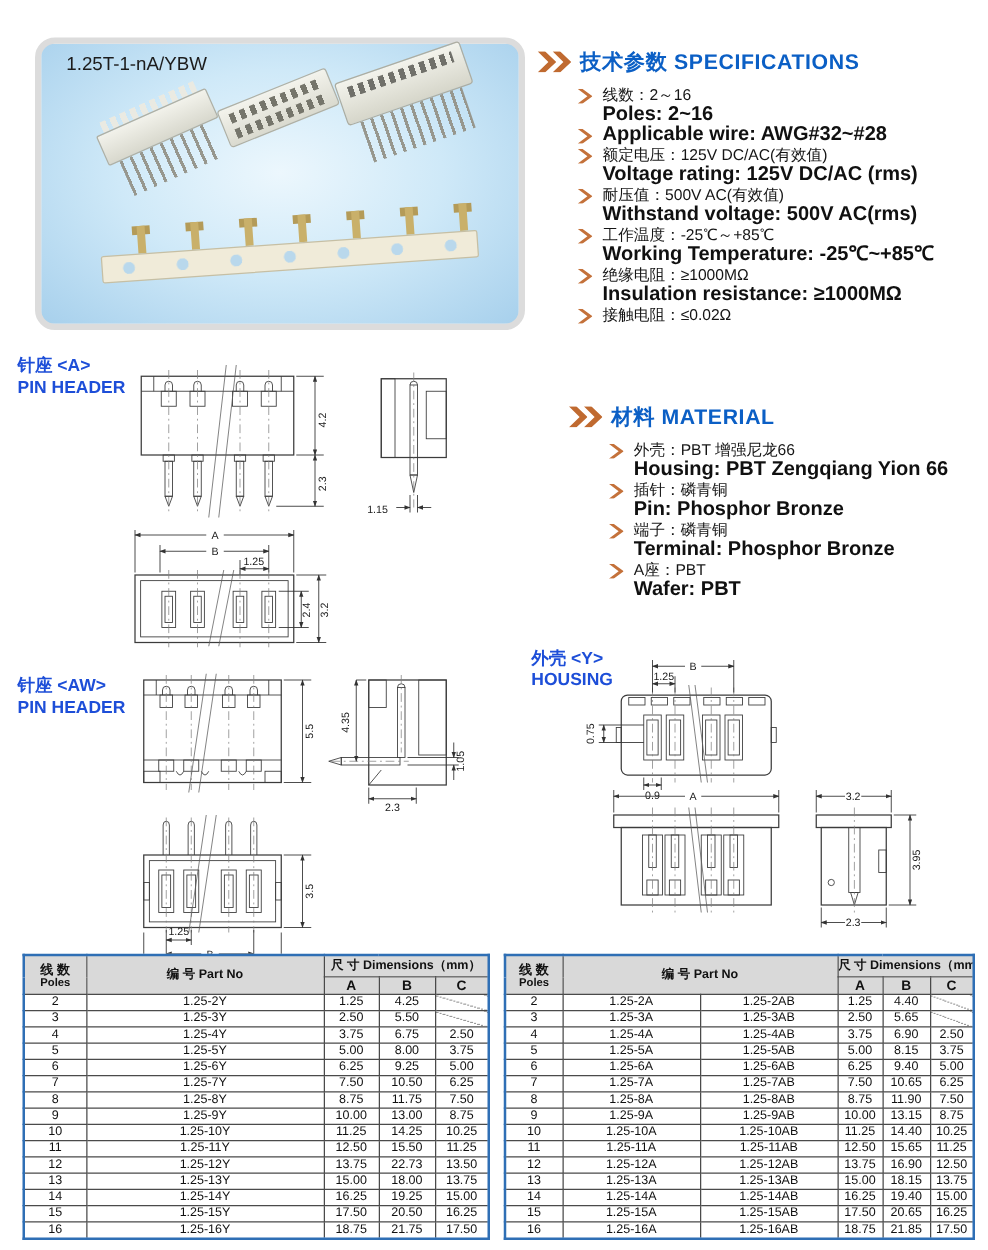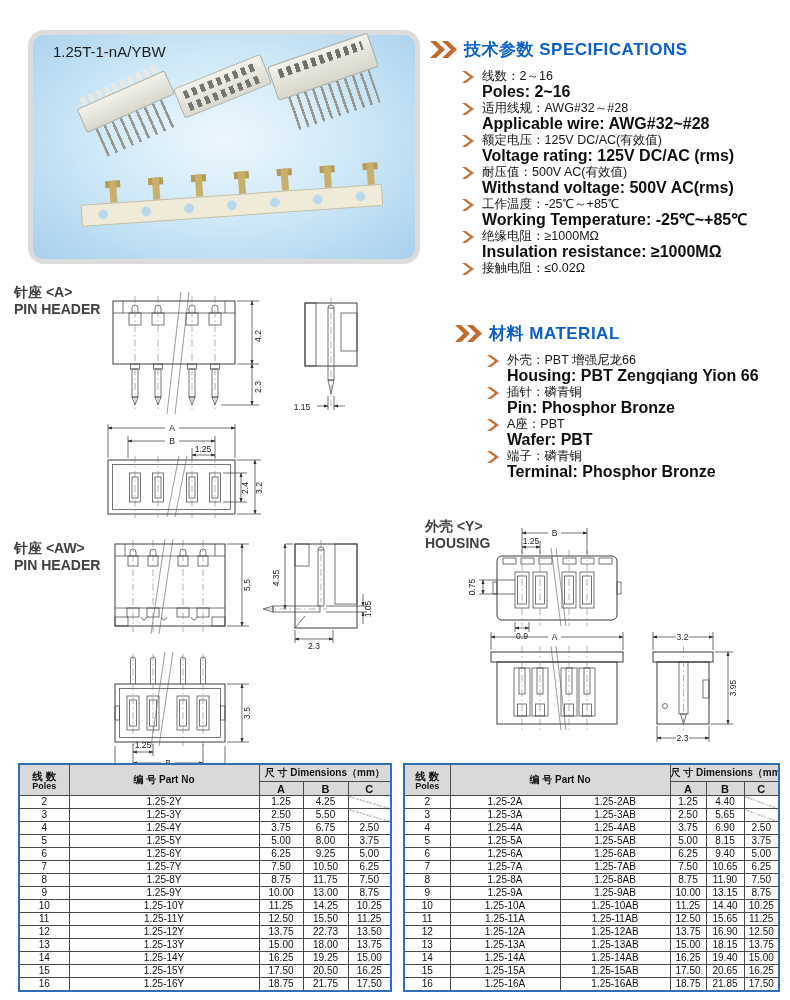--- a/index.html
+++ b/index.html
@@ -39,21 +39,21 @@
   .chev2{position:relative;width:27px;height:17px;margin-right:7px;flex:0 0 auto;}
   .chev2 i{position:absolute;top:0;left:0;width:15px;height:17px;background:#c06a30;
     clip-path:polygon(0 0,40% 0,100% 50%,40% 100%,0 100%,58% 50%);}
   .chev2 i + i{left:12px;}
   .spec-item{position:relative;padding-left:52px;margin-bottom:1px;}
   .chev1{width:12px;height:12px;background:#c4713a;position:absolute;left:32px;top:3px;
     clip-path:polygon(0 0,32% 0,100% 50%,32% 100%,0 100%,66% 50%);}
   .line-cn{font-size:12.5px;line-height:16px;color:#151515;}
   .line-en{font-size:16px;line-height:15px;font-weight:bold;color:#101010;}
 
-  .dwg-label{font-size:14px;font-weight:bold;color:#404040;line-height:17px;white-space:nowrap;}
+  .dwg-label{font-size:14px;font-weight:bold;color:#1d4ed8;line-height:17px;white-space:nowrap;}
 
   
   svg text.dim{font-size:8.5px;fill:#1a1a1a;text-anchor:middle;font-family:"Liberation Sans",sans-serif;}
   .ol{stroke:#3c3c3c;stroke-width:1;fill:none;}
   .ol2{stroke:#3c3c3c;stroke-width:.7;fill:none;}
   .dl{stroke:#333;stroke-width:.7;fill:none;}
   .cl{stroke:#808080;stroke-width:.6;stroke-dasharray:7 3 1.5 3;}
   .bl{stroke:#5a5a5a;stroke-width:.6;}
 
   
@@ -108,21 +108,20 @@
     <span class="txt">技术参数 SPECIFICATIONS</span>
   </div>
   <div id="spec-list">
       <div class="spec-item">
         <span class="chev1"></span>
         <div class="line-cn">线数：2～16</div>
         <div class="line-en">Poles:  2~16</div>
       </div>
       <div class="spec-item">
         <span class="chev1"></span>
-        <div class="line-cn">适用线规：AWG#32～#28</div>
         <div class="line-en">Applicable wire:  AWG#32~#28</div>
       </div>
       <div class="spec-item">
         <span class="chev1"></span>
         <div class="line-cn">额定电压：125V DC/AC(有效值)</div>
         <div class="line-en">Voltage rating:  125V DC/AC (rms)</div>
       </div>
       <div class="spec-item">
         <span class="chev1"></span>
         <div class="line-cn">耐压值：500V AC(有效值)</div>
@@ -159,27 +158,27 @@
         <div class="line-cn">外壳：PBT 增强尼龙66</div>
         <div class="line-en">Housing:  PBT Zengqiang Yion 66</div>
       </div>
       <div class="spec-item">
         <span class="chev1"></span>
         <div class="line-cn">插针：磷青铜</div>
         <div class="line-en">Pin:  Phosphor Bronze</div>
       </div>
       <div class="spec-item">
         <span class="chev1"></span>
+        <div class="line-cn">端子：磷青铜</div>
+        <div class="line-en">Terminal:  Phosphor Bronze</div>
+      </div>
+      <div class="spec-item">
+        <span class="chev1"></span>
         <div class="line-cn">A座：PBT</div>
         <div class="line-en">Wafer:  PBT</div>
-      </div>
-      <div class="spec-item">
-        <span class="chev1"></span>
-        <div class="line-cn">端子：磷青铜</div>
-        <div class="line-en">Terminal:  Phosphor Bronze</div>
       </div>
     </div>
 </div>
 
 <div class="abs dwg-label" style="left:14px;top:284px;">
   <div>针座 &lt;A&gt;</div>
   <div>PIN HEADER</div>
 </div>
 <div class="abs dwg-label" style="left:14px;top:540px;">
   <div>针座 &lt;AW&gt;</div>

